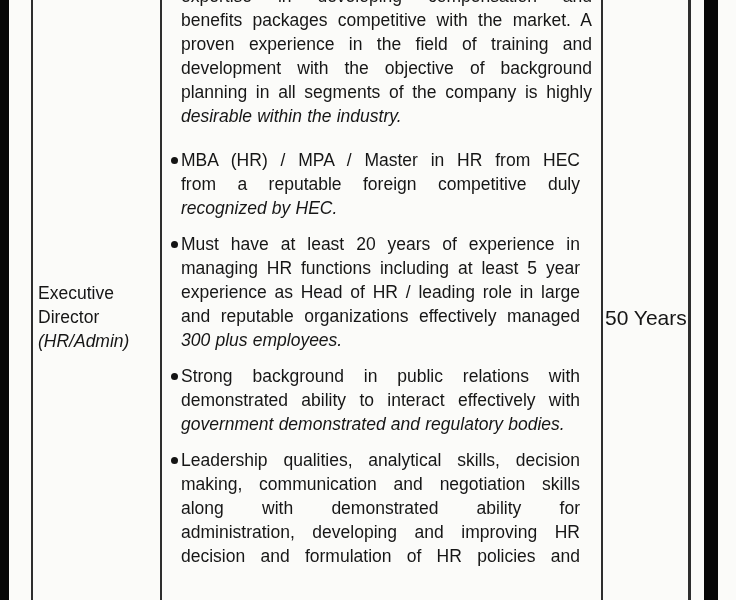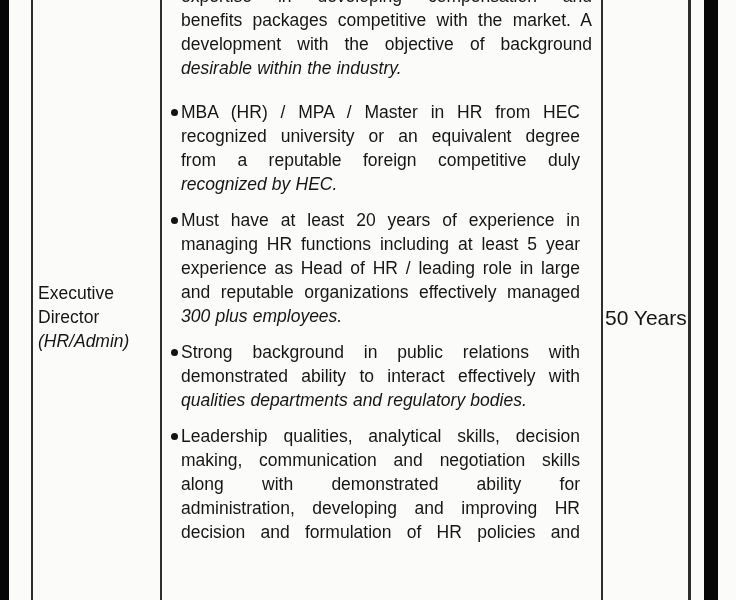--- a/index.html
+++ b/index.html
@@ -70,41 +70,42 @@
   <div id="position-cell">
       <div class="line">Executive</div>
       <div class="line">Director</div>
       <div class="line last">(HR/Admin)</div>
     </div>
 
   <div id="requirements-cell">
     <div id="intro-paragraph">
         <div class="line">expertise in developing compensation and</div>
         <div class="line">benefits packages competitive with the market. A</div>
+        <div class="line">proven experience in the field of training and</div>
         <div class="line">development with the objective of background</div>
+        <div class="line">planning in all segments of the company is highly</div>
         <div class="line last">desirable within the industry.</div>
       </div>
     <ul id="requirements-list">
         <li>
           <div class="line">MBA (HR) / MPA / Master in HR from HEC</div>
-          <div class="line">recognized university or an equivalent degree</div>
           <div class="line">from a reputable foreign competitive duly</div>
           <div class="line last">recognized by HEC.</div>
         </li>
         <li>
           <div class="line">Must have at least 20 years of experience in</div>
           <div class="line">managing HR functions including at least 5 year</div>
           <div class="line">experience as Head of HR / leading role in large</div>
           <div class="line">and reputable organizations effectively managed</div>
           <div class="line last">300 plus employees.</div>
         </li>
         <li>
           <div class="line">Strong background in public relations with</div>
           <div class="line">demonstrated ability to interact effectively with</div>
-          <div class="line last">qualities departments and regulatory bodies.</div>
+          <div class="line last">government demonstrated and regulatory bodies.</div>
         </li>
         <li>
           <div class="line">Leadership qualities, analytical skills, decision</div>
           <div class="line">making, communication and negotiation skills</div>
           <div class="line">along with demonstrated ability for</div>
           <div class="line">administration, developing and improving HR</div>
           <div class="line">decision and formulation of HR policies and</div>
         </li>
       </ul>
   </div>

